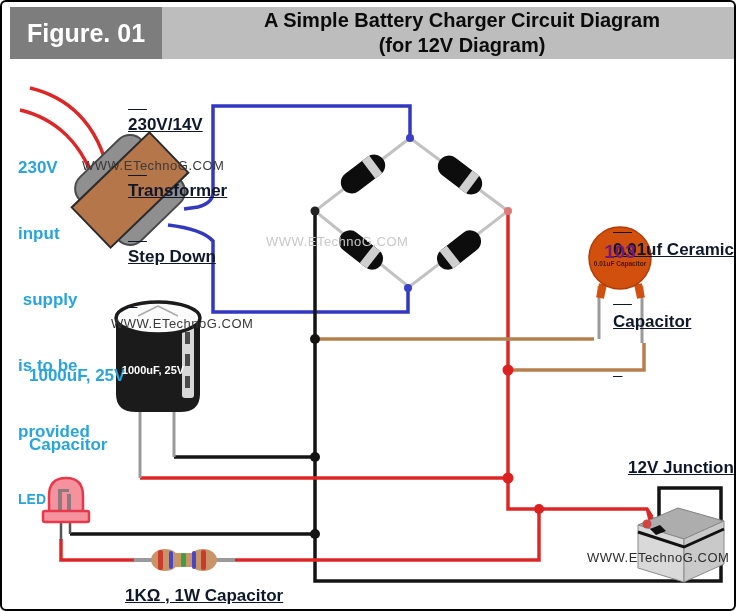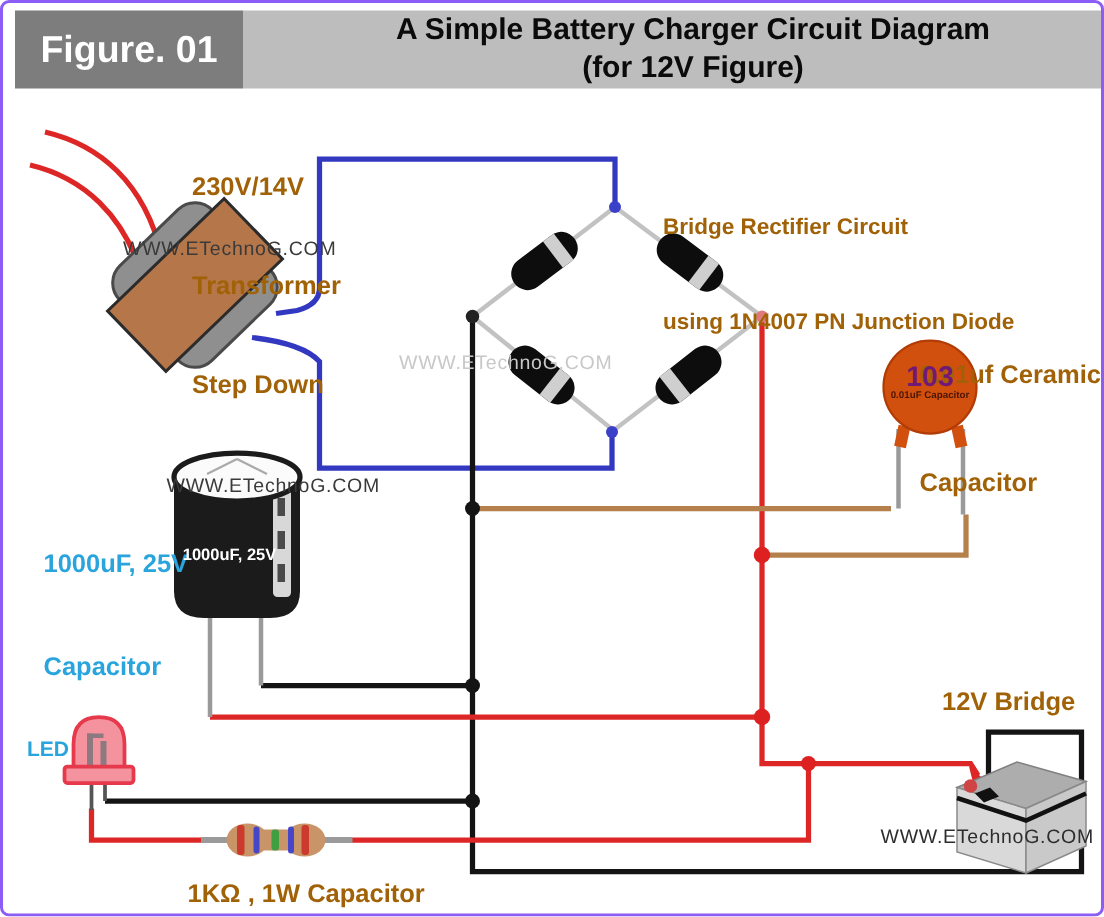--- a/index.html
+++ b/index.html
@@ -1,52 +1,52 @@
 <!DOCTYPE html>
 <html><head>
 <meta charset="utf-8">
 <style>
   html,body{margin:0;padding:0;background:#ffffff;}
   .screen{
     position:relative;width:732px;height:607px;margin:0 auto;
-    background:#ffffff;border:2px solid #8b5cf6;border-radius:6px;
+    background:#ffffff;border:2px solid #000000;border-radius:6px;
     font-family:"Liberation Sans", sans-serif;overflow:hidden;
   }
   .abs{position:absolute;}
   
   .figure-box{
     left:8px;top:5px;width:152px;height:52px;background:#7d7d7d;
     display:flex;align-items:center;justify-content:center;
     color:#ffffff;font-weight:bold;font-size:25px;
   }
   .title-bar{
     left:160px;top:5px;width:568px;height:52px;background:#bdbdbd;
     display:flex;flex-direction:column;align-items:center;justify-content:center;
     color:#0b0b0b;font-weight:bold;font-size:20px;line-height:25px;text-align:center;padding-left:16px;
   }
   
   .lbl{font-weight:bold;white-space:pre;line-height:22px;font-size:17px;}
-  .lbl-blue{color:#a16207;}
+  .lbl-blue{color:#0f172a;text-decoration:underline;}
   .lbl-cyan{color:#29a4dc;}
   .wm{font-size:13px;color:#3a3a3a;white-space:pre;letter-spacing:0.5px;}
   .wm-light{color:#c8c8c8;}
   .comp-txt{font-weight:bold;text-align:center;white-space:pre;}
   svg{position:absolute;left:0;top:0;}
 </style>
 </head>
 <body>
 
 <div class="screen">
 
   <div class="abs figure-box">
     <span>Figure. 01</span>
   </div>
   <div class="abs title-bar">
     <div>A Simple Battery Charger Circuit Diagram</div>
-    <div>(for 12V Figure)</div>
+    <div>(for 12V Diagram)</div>
   </div>
 
   <svg width="732" height="607" viewBox="0 0 732 607">
 
     <path d="M408,136 L506,209 L407,285 L313,209 Z" fill="none" stroke="#c2c2c2" stroke-width="3"></path>
 
     <g stroke="#3239c0" stroke-width="3.5" fill="none">
       <path d="M408,136 L408,104 L211,104 L211,190 Q211,201 196,205 L182,207"></path>
       <path d="M166,223 Q200,227 211,239 L211,310 L406,310 L406,286"></path>
     </g>
@@ -163,41 +163,44 @@
       <polygon points="648,527 658,523 664,529 654,533" fill="#111111"></polygon>
     </g>
   </svg>
 
   <div class="abs lbl lbl-blue" style="left:126px;top:68px;">
     <div>230V/14V</div>
     <div>Transformer</div>
     <div>Step Down</div>
   </div>
 
-
-  <div class="abs lbl lbl-blue" style="left:440px;top:97px;font-size:15px;line-height:21px;">
-    <div>Bridge Rectifier Circuit</div>
-    <div>using 1N4007 PN Junction Diode</div>
-  </div>
+  <div class="abs lbl lbl-cyan" style="left:16px;top:111px;">
+    <div>230V</div>
+    <div>input</div>
+    <div> supply</div>
+    <div>is to be</div>
+    <div>provided</div>
+  </div>
+
 
   <div class="abs lbl lbl-blue" style="left:611px;top:188px;line-height:24px;">
     <div>0.01uf Ceramic</div>
     <div>Capacitor</div>
   </div>
 
   <div class="abs lbl lbl-cyan" style="left:27px;top:316px;line-height:23px;">
     <div>1000uF, 25V</div>
     <div>Capacitor</div>
   </div>
 
   <div class="abs lbl lbl-cyan" style="left:16px;top:486px;font-size:14px;">LED</div>
 
   <div class="abs lbl lbl-blue" style="left:123px;top:583px;">1KΩ , 1W Capacitor</div>
 
-  <div class="abs lbl lbl-blue" style="left:626px;top:455px;">12V Bridge</div>
+  <div class="abs lbl lbl-blue" style="left:626px;top:455px;">12V Junction</div>
 
   <div class="abs comp-txt" style="left:596px;top:239px;width:44px;font-size:19px;color:#701a75;">103</div>
   <div class="abs comp-txt" style="left:585px;top:258px;width:66px;font-size:6.5px;color:#4a1500;">0.01uF Capacitor</div>
   <div class="abs comp-txt" style="left:118px;top:362px;width:66px;font-size:11px;color:#ffffff;">1000uF, 25V</div>
 
   <div class="abs wm" style="left:80px;top:156px;">WWW.ETechnoG.COM</div>
   <div class="abs wm wm-light" style="left:264px;top:232px;">WWW.ETechnoG.COM</div>
   <div class="abs wm" style="left:109px;top:314px;">WWW.ETechnoG.COM</div>
   <div class="abs wm" style="left:585px;top:548px;color:#2d2d2d;">WWW.ETechnoG.COM</div>
 

